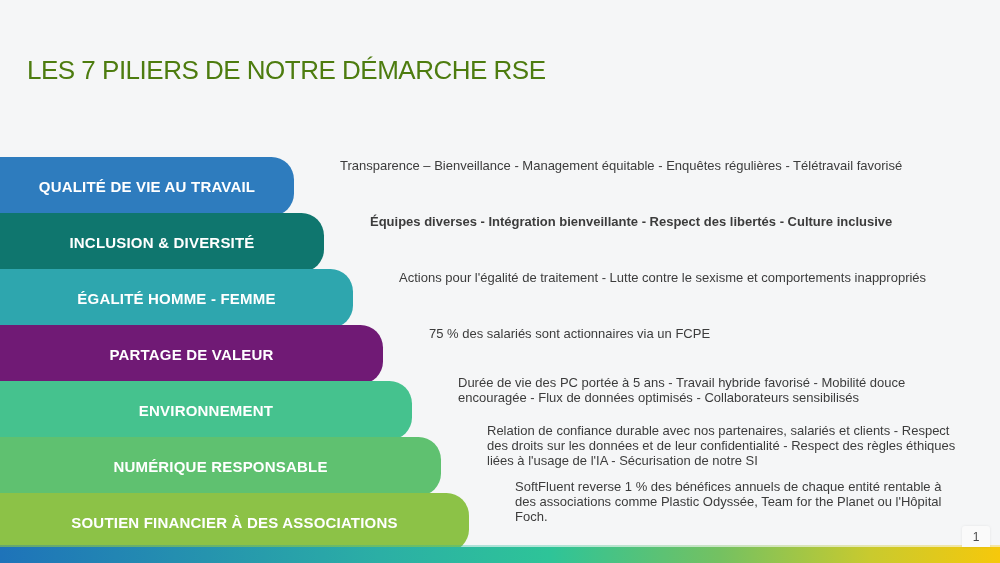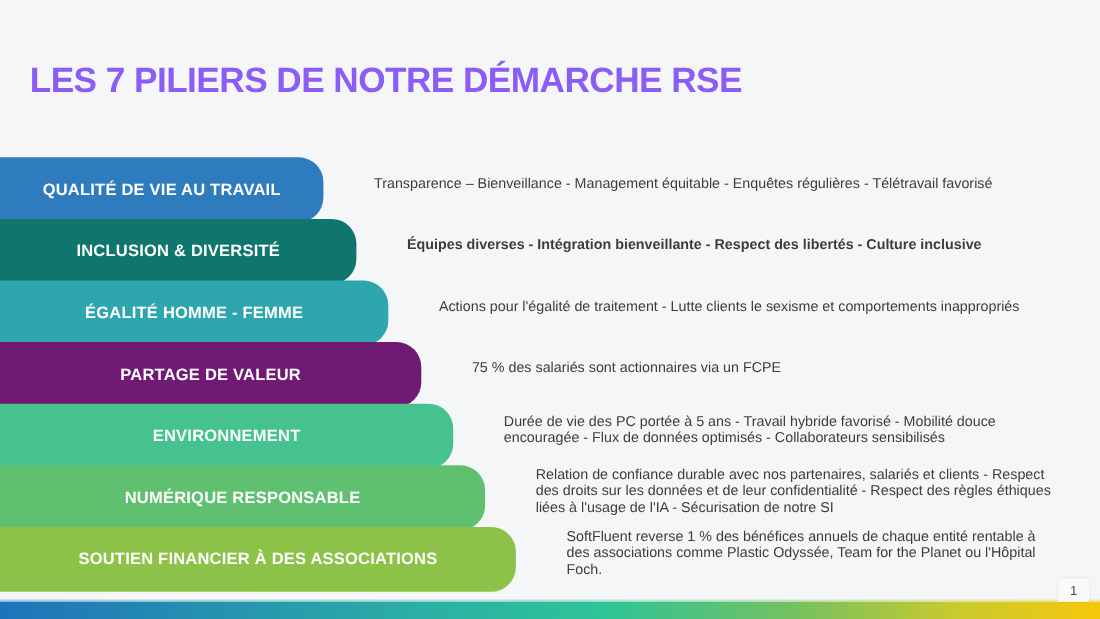--- a/index.html
+++ b/index.html
@@ -12,41 +12,41 @@
     width: 1000px;
     height: 563px;
     background: #f5f6f7;
     overflow: hidden;
   }
   .slide-title {
     position: absolute;
     left: 27px;
     top: 55px;
     margin: 0;
-    font-size: 32px;
-    font-weight: bold;
+    font-size: 26px;
+    font-weight: normal;
     letter-spacing: -0.5px;
-    color: #8b5cf6;
+    color: #4d7c0f;
     white-space: nowrap;
   }
   .pillars {
     position: absolute;
     top: 143px;
     left: 0;
     right: 0;
   }
   .pillar-row {
     position: relative;
     height: 45px;
     margin-bottom: 11px;
   }
   .pillar-banner {
     position: absolute;
     left: 0;
-    top: 0;
+    top: 14px;
     height: 59px;
     border-radius: 0 22.5px 22.5px 0;
     display: flex;
     align-items: center;
     justify-content: center;
   }
   .pillar-label {
     color: #ffffff;
     font-weight: bold;
     font-size: 15px;
@@ -115,21 +115,21 @@
       <div class="pillar-banner" style="background: #0f766e; width: 324px;">
         <span class="pillar-label">INCLUSION &amp; DIVERSITÉ</span>
       </div>
       <div class="pillar-desc" style="left: 342px; font-weight: bold;">Équipes diverses - Intégration bienveillante - Respect des libertés - Culture inclusive</div>
     </div>
 
     <div class="pillar-row">
       <div class="pillar-banner" style="background: rgb(46, 166, 174); width: 353px; align-items: center;">
         <span class="pillar-label">ÉGALITÉ HOMME - FEMME</span>
       </div>
-      <div class="pillar-desc" style="left: 371px;">Actions pour l'égalité de traitement - Lutte clients le sexisme et comportements inappropriés</div>
+      <div class="pillar-desc" style="left: 371px;">Actions pour l'égalité de traitement - Lutte contre le sexisme et comportements inappropriés</div>
     </div>
 
     <div class="pillar-row">
       <div class="pillar-banner" style="background: #701a75; width: 383px; justify-content: center;">
         <span class="pillar-label">PARTAGE DE VALEUR</span>
       </div>
       <div class="pillar-desc" style="left: 401px;">75 % des salariés sont actionnaires via un FCPE</div>
     </div>
 
     <div class="pillar-row">

